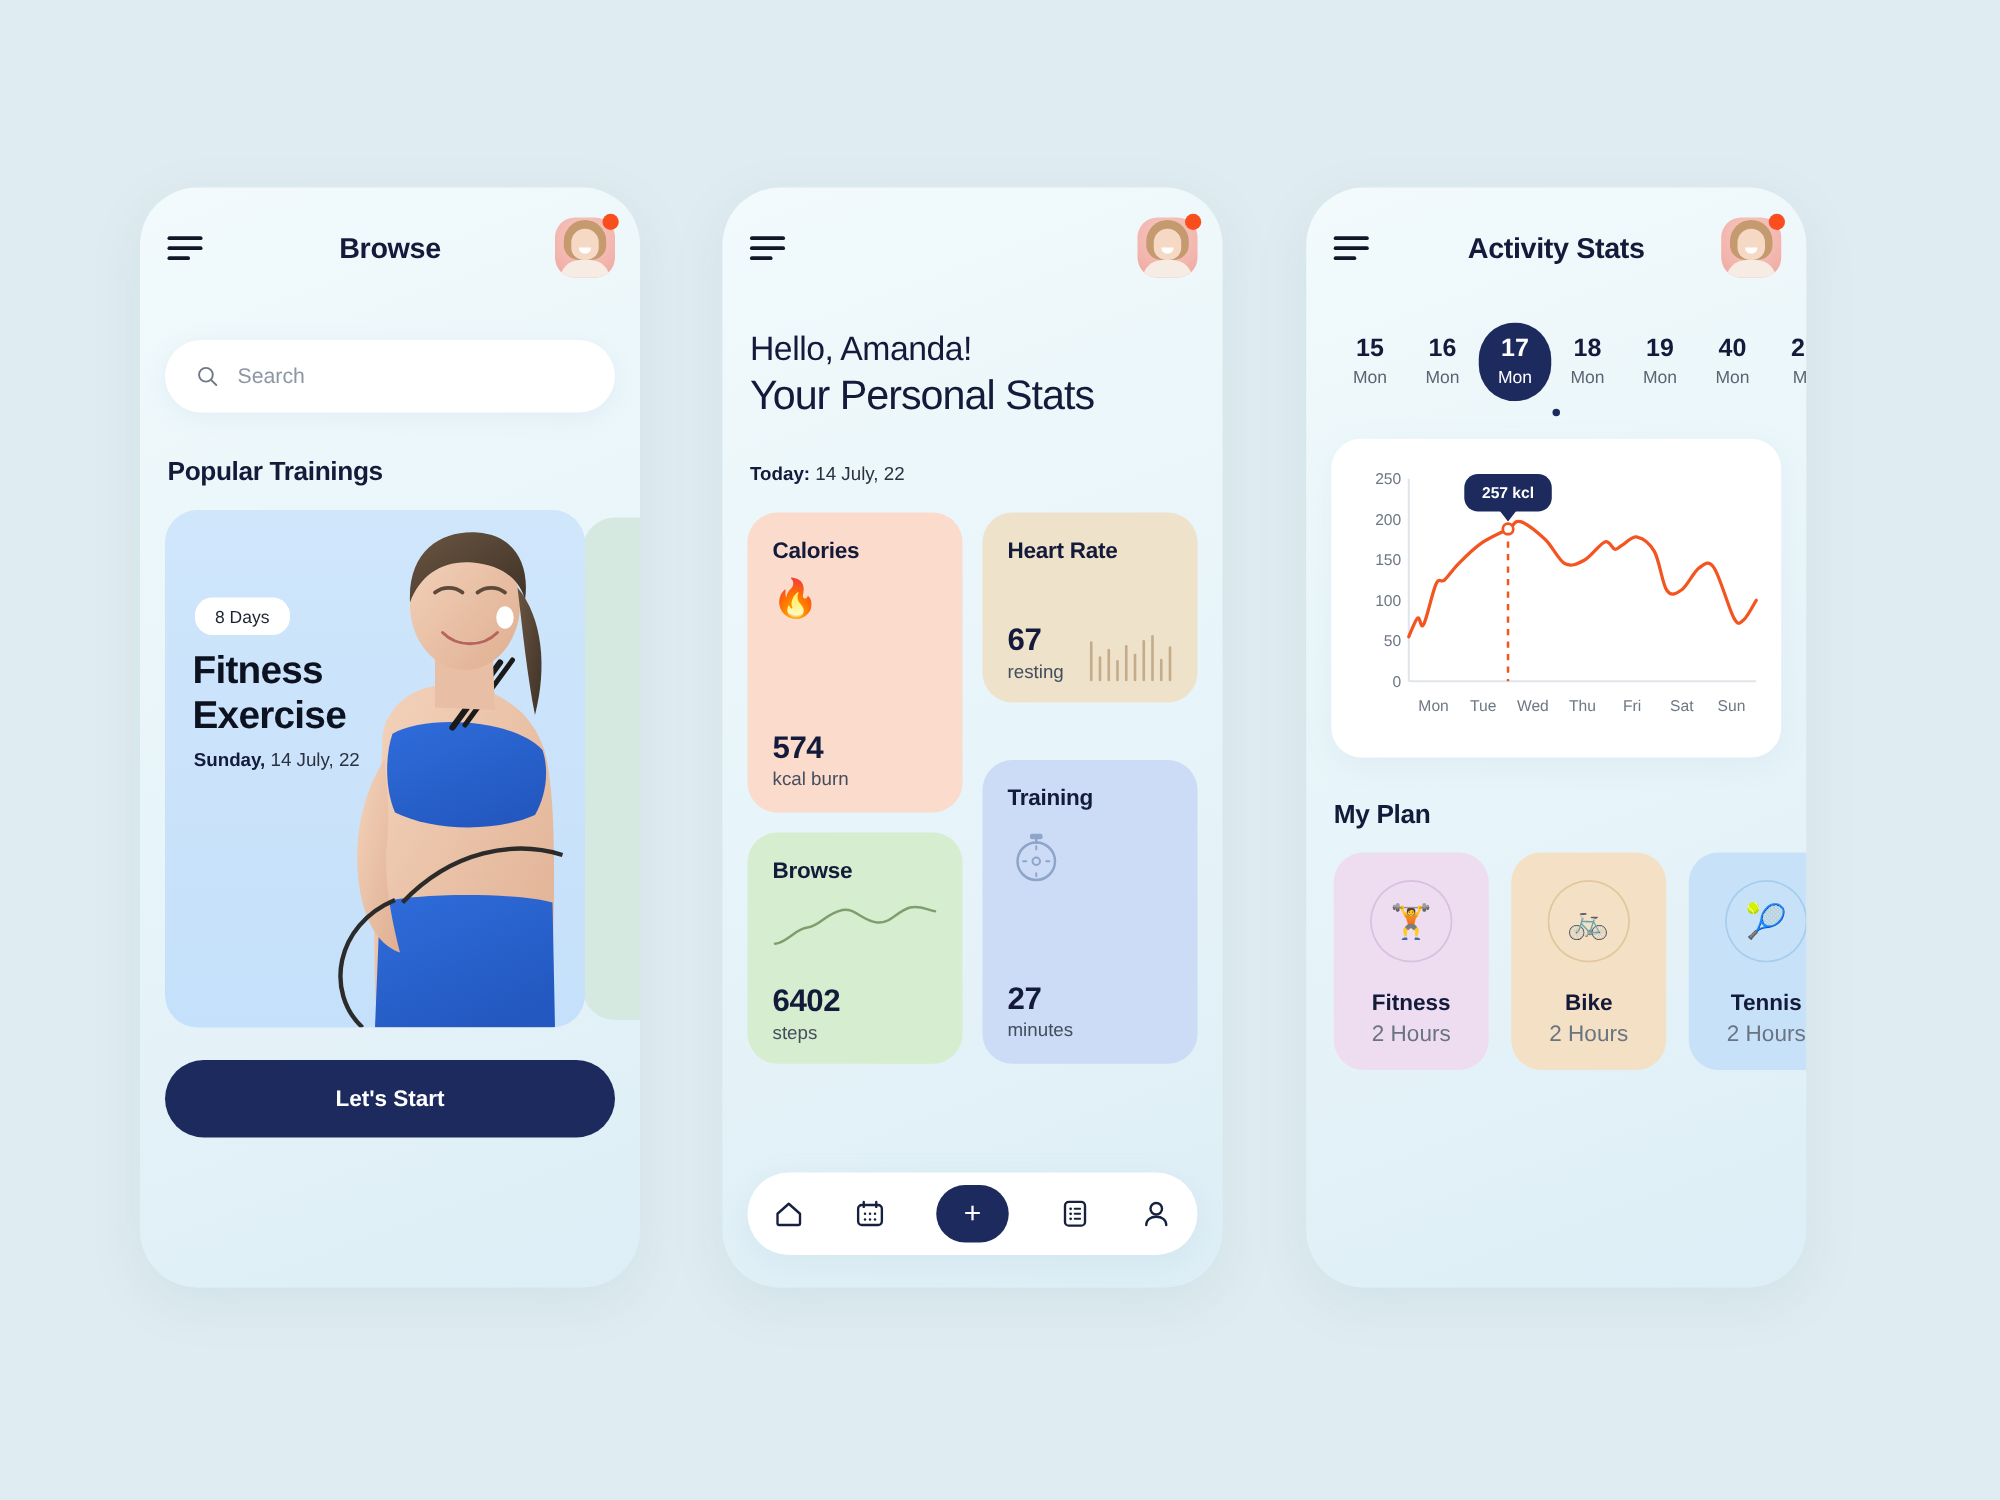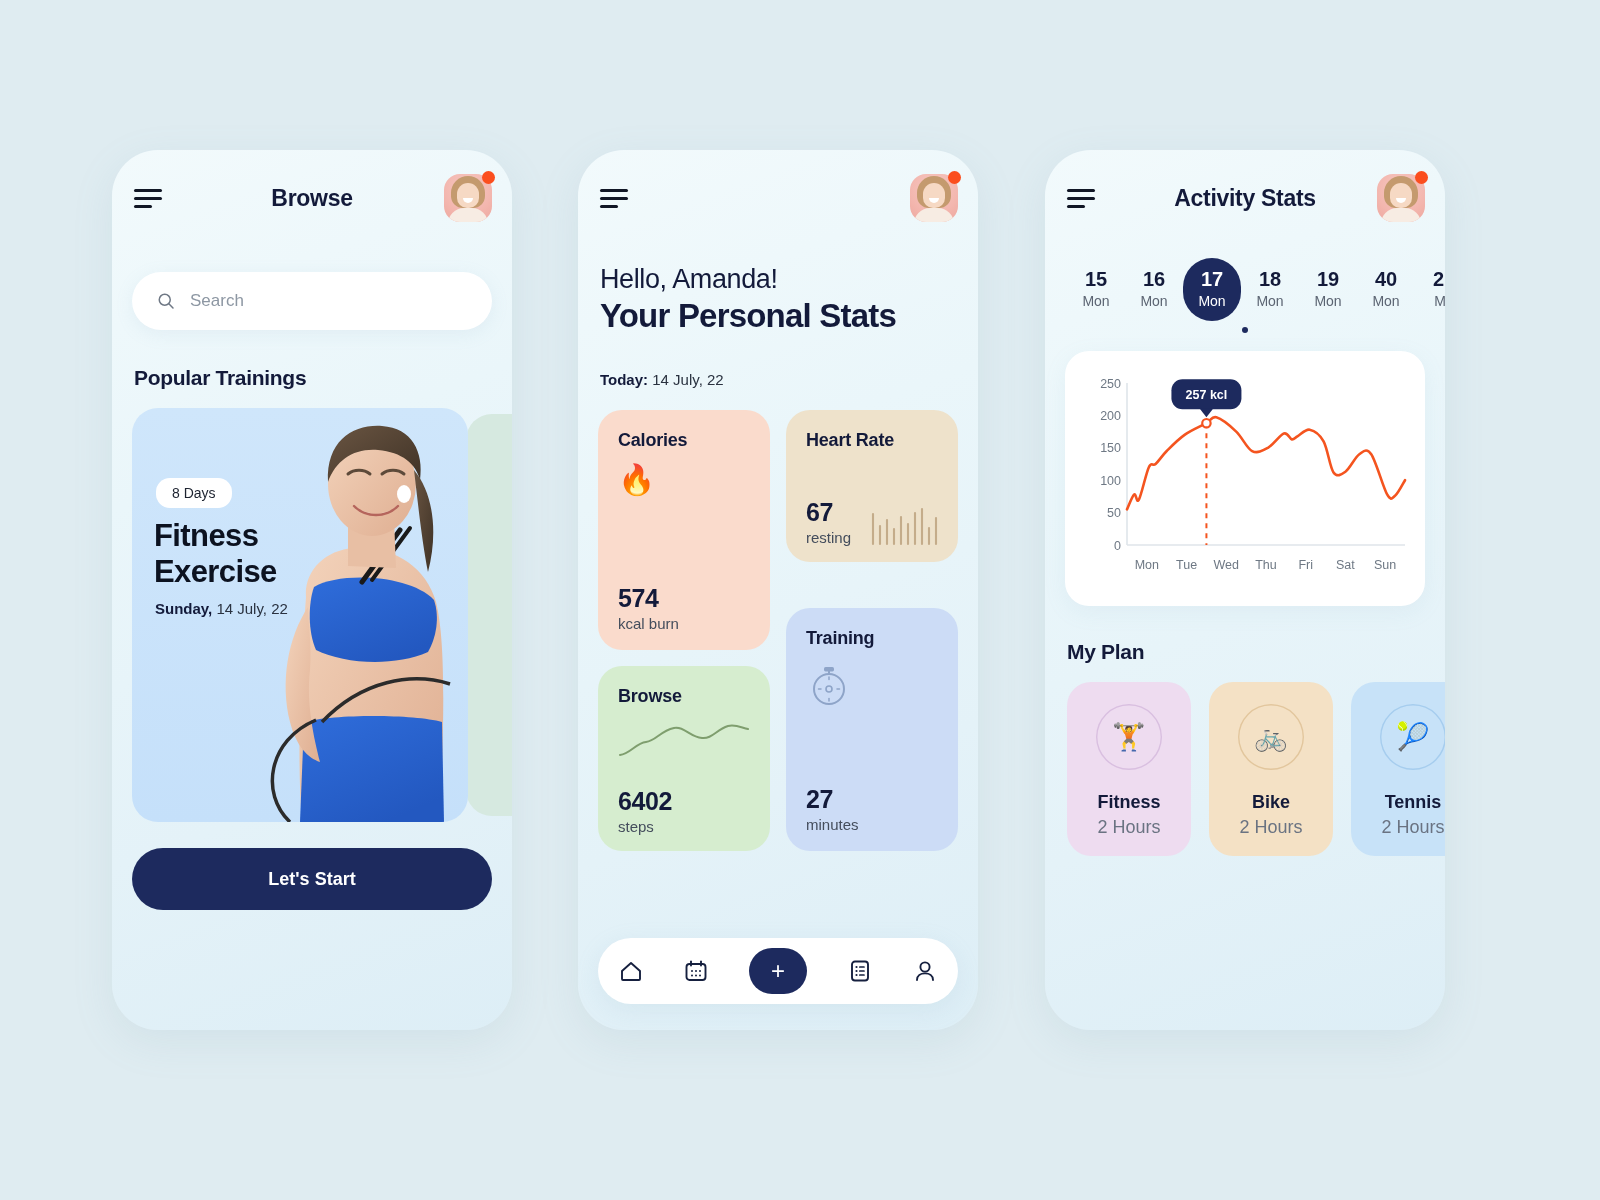--- a/index.html
+++ b/index.html
@@ -113,21 +113,21 @@
 
   .start-btn {
     margin: 26px 20px 0; height: 62px; border-radius: 31px; background: #1d2a5e;
     color: #fff; font-size: 18px; font-weight: 600; border: none;
     display: flex; align-items: center; justify-content: center; width: calc(100% - 40px);
     font-family: "Liberation Sans", sans-serif; cursor: pointer;
   }
 
   
   .greet { margin: 18px 0 0 22px; font-size: 27px; color: #131a3a; font-weight: 400; letter-spacing: -.4px; }
-  .big-title { margin: 2px 0 0 22px; font-size: 33px; font-weight: 700; color: #131a3a; letter-spacing: -.8px; }
+  .big-title { margin: 2px 0 0 22px; font-size: 33px; font-weight: 400; color: #131a3a; letter-spacing: -.8px; }
   .today { margin: 36px 0 0 22px; font-size: 15px; color: #2a3240; }
   .today b { font-weight: 700; color: #131a3a; }
 
   .stat-grid { position: relative; margin: 22px 20px 0; height: 440px; }
   .stat {
     position: absolute; border-radius: 24px; padding: 20px 20px;
   }
   .stat h4 { font-size: 18px; font-weight: 700; color: #131a3a; letter-spacing: -.2px; }
   .stat .val { font-size: 25px; font-weight: 700; color: #131a3a; letter-spacing: -.4px; }
   .stat .unit { font-size: 15px; color: #444d5c; margin-top: 2px; }

